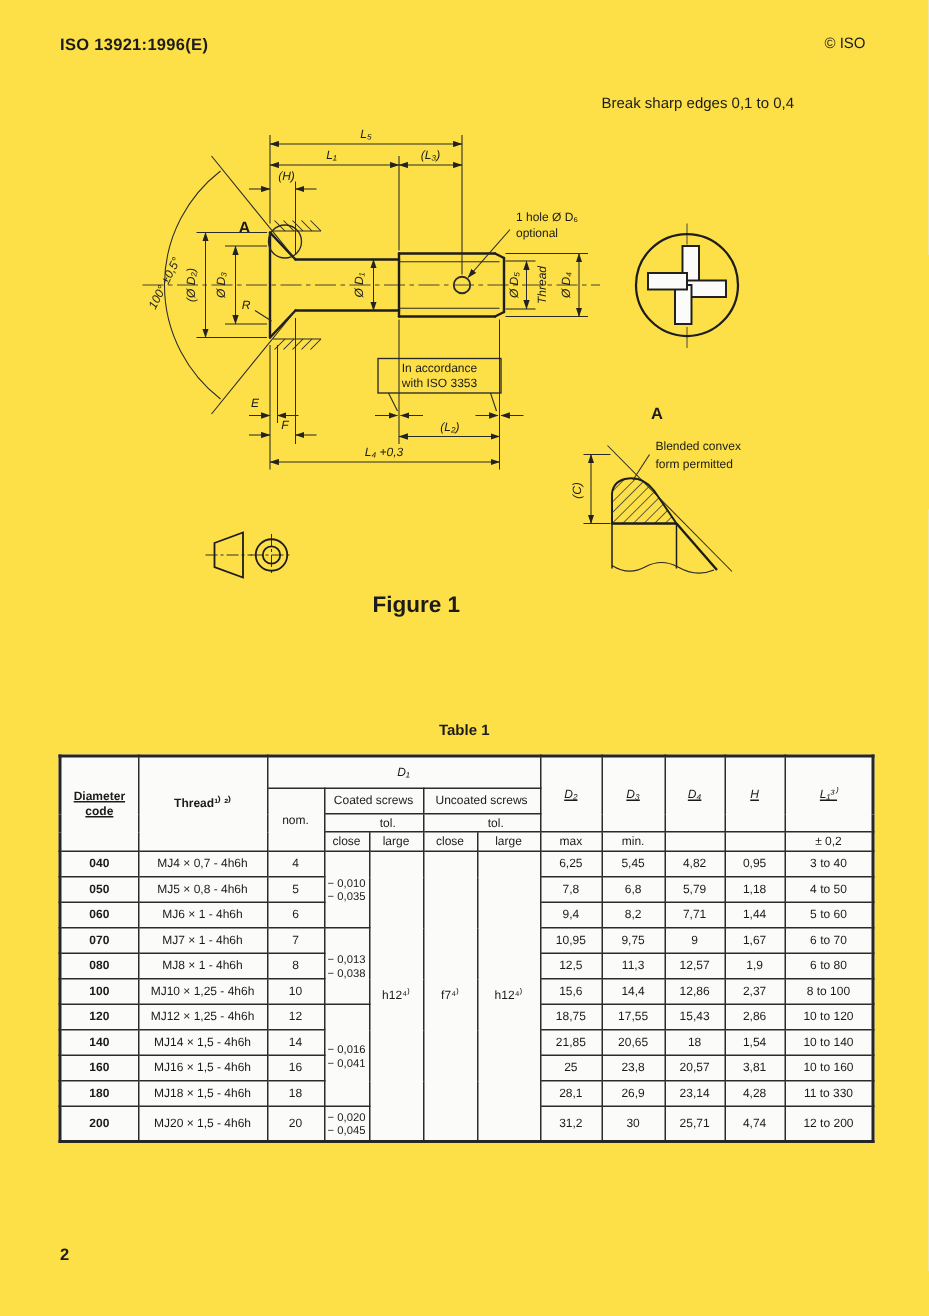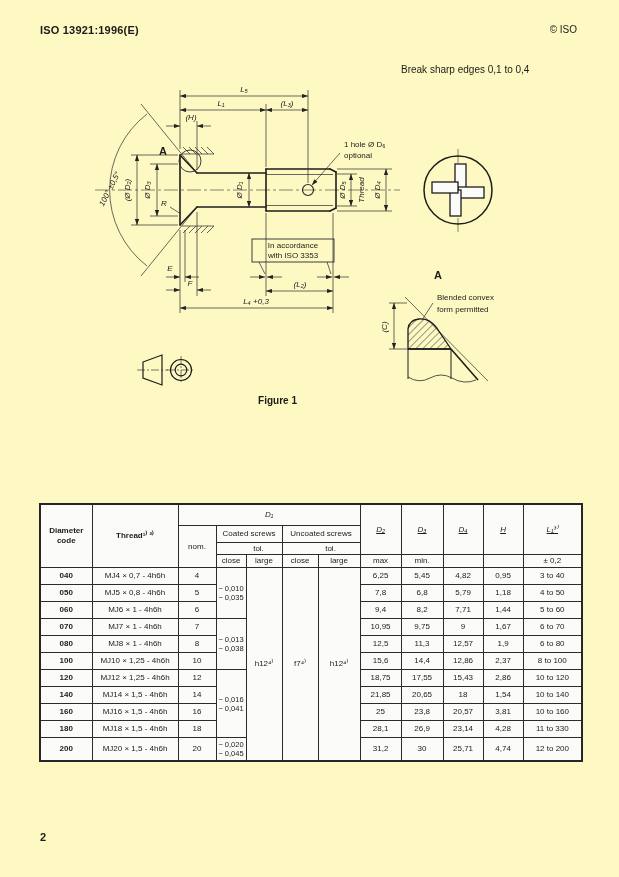--- a/index.html
+++ b/index.html
@@ -1,44 +1,44 @@
 <!DOCTYPE html>
 <html><head>
 <meta charset="utf-8">
 <style>
   html,body{margin:0;padding:0;background:#e8e8e8;}
   .page{
     position:relative; width:619px; height:877px; margin:0 auto;
-    background:#fef9c3; color:#1b1b1b;
+    background:#fde047; color:#1b1b1b;
     font-family:"Liberation Sans", sans-serif;
     overflow:hidden;
   }
   .hdr-left{position:absolute;left:40px;top:24px;font-size:11px;font-weight:bold;letter-spacing:.2px;}
   .hdr-right{position:absolute;right:42px;top:24px;font-size:10px;}
   .break-note{position:absolute;left:401px;top:64px;font-size:10px;}
-  .fig-caption{position:absolute;left:0;top:395px;width:555px;text-align:center;font-size:10px;font-weight:bold;}
+  .fig-caption{position:absolute;left:0;top:395px;width:555px;text-align:center;font-size:15px;font-weight:bold;}
   .tbl-caption{position:absolute;left:0;top:482px;width:619px;text-align:center;font-size:10px;font-weight:bold;}
   .page-num{position:absolute;left:40px;top:831px;font-size:11px;font-weight:bold;}
   svg{position:absolute;left:0;top:0;}
   svg text{font-family:"Liberation Sans", sans-serif;fill:#1b1b1b;}
   .dim{font-size:8px;font-style:italic;}
   .note{font-size:8px;}
   .blab{font-size:11px;font-weight:bold;font-style:normal;}
 
   table.t1{
     position:absolute; left:39px; top:503px; width:542px;
     border-collapse:collapse; table-layout:fixed;
     font-size:8px; background:#fbfbf9;
     border:2px solid #262626;
   }
   table.t1 td{
     border:1px solid #2b2b2b; text-align:center; vertical-align:middle;
     padding:0 1px; line-height:1.2; overflow:hidden; height:16px;
   }
-  td.pre{white-space:pre-line;}
+  td.pre{white-space:pre-line;text-decoration:underline;}
   td.bold{font-weight:bold;}
   td.it{font-style:italic;}
   td.left{text-align:left;padding-left:6px;}
   td.topal{vertical-align:top;padding-top:4px;text-decoration:underline;}
   td.tol{font-size:7.5px;white-space:pre-line;line-height:1.35;}
   tr.hA td{height:20px;} tr.hB td{height:16px;margin-top:36px;} tr.hC td{height:11px;padding-left:20px;} tr.hD td{height:12px;}
   tr.tall td{height:22px;}
 </style>
 </head>
 <body>
@@ -222,20 +222,21 @@
       <path d="M143,362 L162,355 L162,385 L143,378 Z" stroke-width="1.2"></path>
       <line x1="137" y1="370" x2="168" y2="370" stroke-width="0.6" stroke-dasharray="8 2 2 2"></line>
       <circle cx="181" cy="370" r="10.5" stroke-width="1.2"></circle>
       <circle cx="181" cy="370" r="5.8" stroke-width="1.2"></circle>
       <line x1="167" y1="370" x2="195" y2="370" stroke-width="0.6" stroke-dasharray="8 2 2 2"></line>
       <line x1="181" y1="356" x2="181" y2="384" stroke-width="0.6" stroke-dasharray="8 2 2 2"></line>
     </g>
   </svg>
 
   <div class="fig-caption">Figure 1</div>
+  <div class="tbl-caption">Table 1</div>
 
   <table class="t1">
     <colgroup>
       <col style="width:52px">
         <col style="width:86px">
         <col style="width:38px">
       <col style="width:30px">
         <col style="width:36px">
         <col style="width:36px">
         <col style="width:42px">

